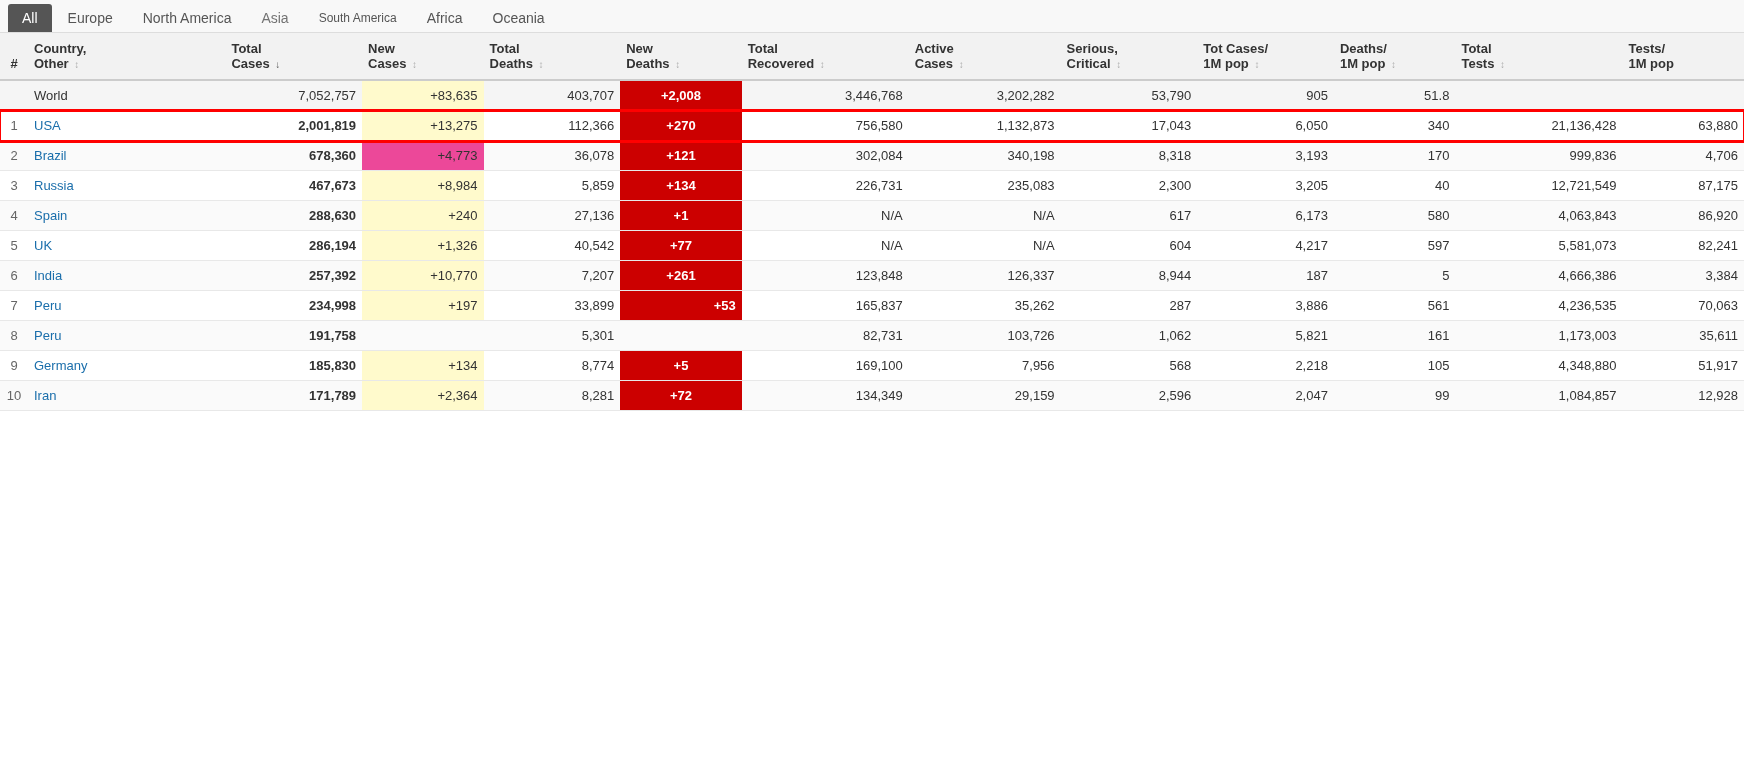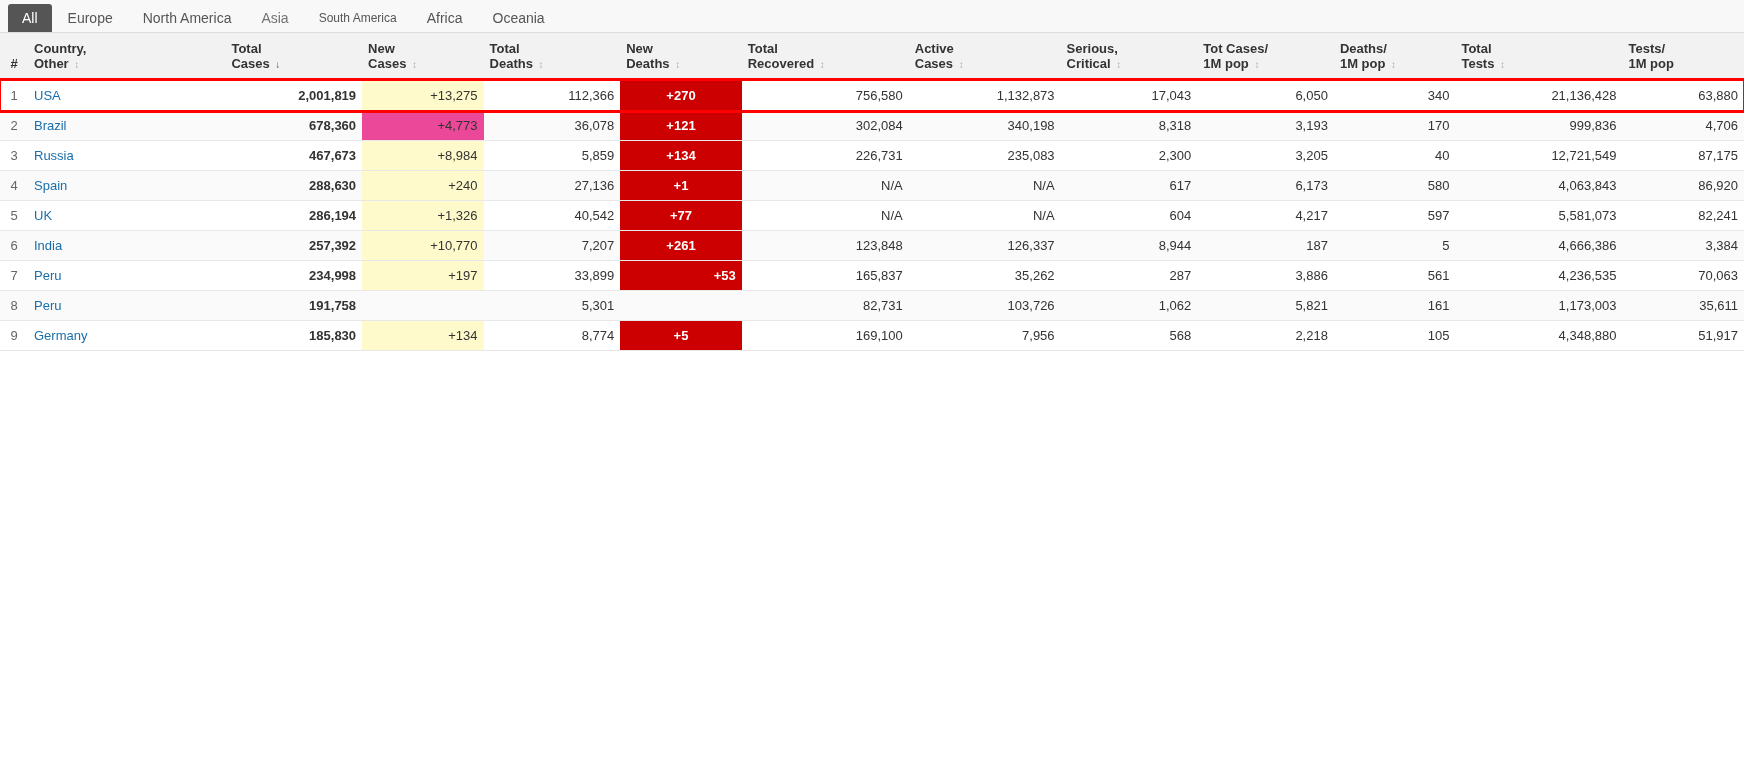--- a/index.html
+++ b/index.html
@@ -103,20 +103,35 @@
       <th style="min-width:110px;">Total<br>Recovered <span class="sort-icon">↕</span></th>
       <th style="min-width:100px;">Active<br>Cases <span class="sort-icon">↕</span></th>
       <th style="min-width:90px;">Serious,<br>Critical <span class="sort-icon">↕</span></th>
       <th style="min-width:90px;">Tot Cases/<br>1M pop <span class="sort-icon">↕</span></th>
       <th style="min-width:80px;">Deaths/<br>1M pop <span class="sort-icon">↕</span></th>
       <th style="min-width:110px;">Total<br>Tests <span class="sort-icon">↕</span></th>
       <th style="min-width:80px;">Tests/<br>1M pop</th>
     </tr>
   </thead>
   <tbody id="table-body">
+  <tr class="world-row">
+  <td class="row-num"></td>
+  <td class="left" style="color:#333; font-weight:normal;">World</td>
+  <td>7,052,757</td>
+  <td class="new-cases-cell">+83,635</td>
+  <td>403,707</td>
+  <td class="new-deaths-cell">+2,008</td>
+  <td>3,446,768</td>
+  <td>3,202,282</td>
+  <td>53,790</td>
+  <td>905</td>
+  <td>51.8</td>
+  <td></td>
+  <td></td>
+</tr>
         <tr style="outline: red solid 3px; outline-offset: -1px; background: rgb(255, 255, 255);">
     <td class="row-num">1</td>
     <td class="left country-link"><a href="#">USA</a></td>
     <td style="font-weight:bold;">2,001,819</td>
     <td style="background:#fffacc;">+13,275</td>
     <td>112,366</td>
     <td style="background:#cc0000; color:#fff; font-weight:bold; text-align:center;">+270</td>
     <td>756,580</td>
     <td>1,132,873</td>
     <td>17,043</td>
@@ -238,15 +253,30 @@
     <td>8,774</td>
     <td style="background:#cc0000; color:#fff; font-weight:bold; text-align:center;">+5</td>
     <td>169,100</td>
     <td>7,956</td>
     <td>568</td>
     <td>2,218</td>
     <td>105</td>
     <td>4,348,880</td>
     <td>51,917</td>
   </tr>
+        <tr style="background: rgb(250, 250, 250);">
+    <td class="row-num">10</td>
+    <td class="left country-link"><a href="#">Iran</a></td>
+    <td style="font-weight:bold;">171,789</td>
+    <td style="background:#fffacc;">+2,364</td>
+    <td>8,281</td>
+    <td style="background:#cc0000; color:#fff; font-weight:bold; text-align:center;">+72</td>
+    <td>134,349</td>
+    <td>29,159</td>
+    <td>2,596</td>
+    <td>2,047</td>
+    <td>99</td>
+    <td>1,084,857</td>
+    <td>12,928</td>
+  </tr>
       </tbody>
 </table>
 </div>
 
 </body></html>

